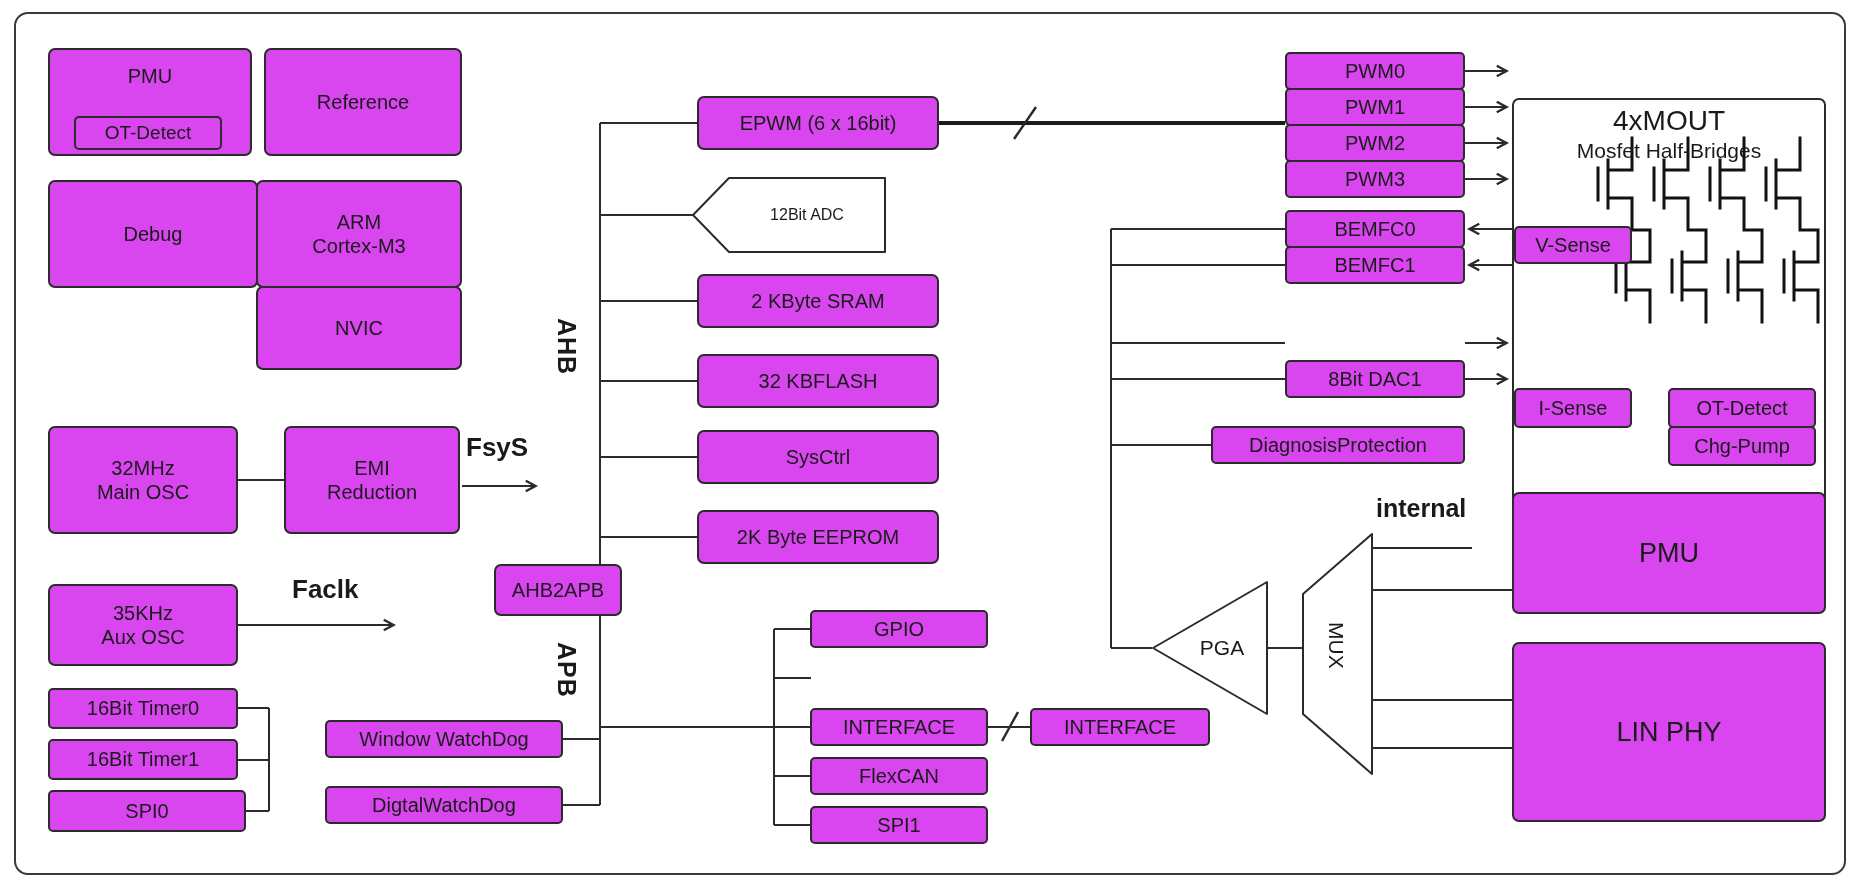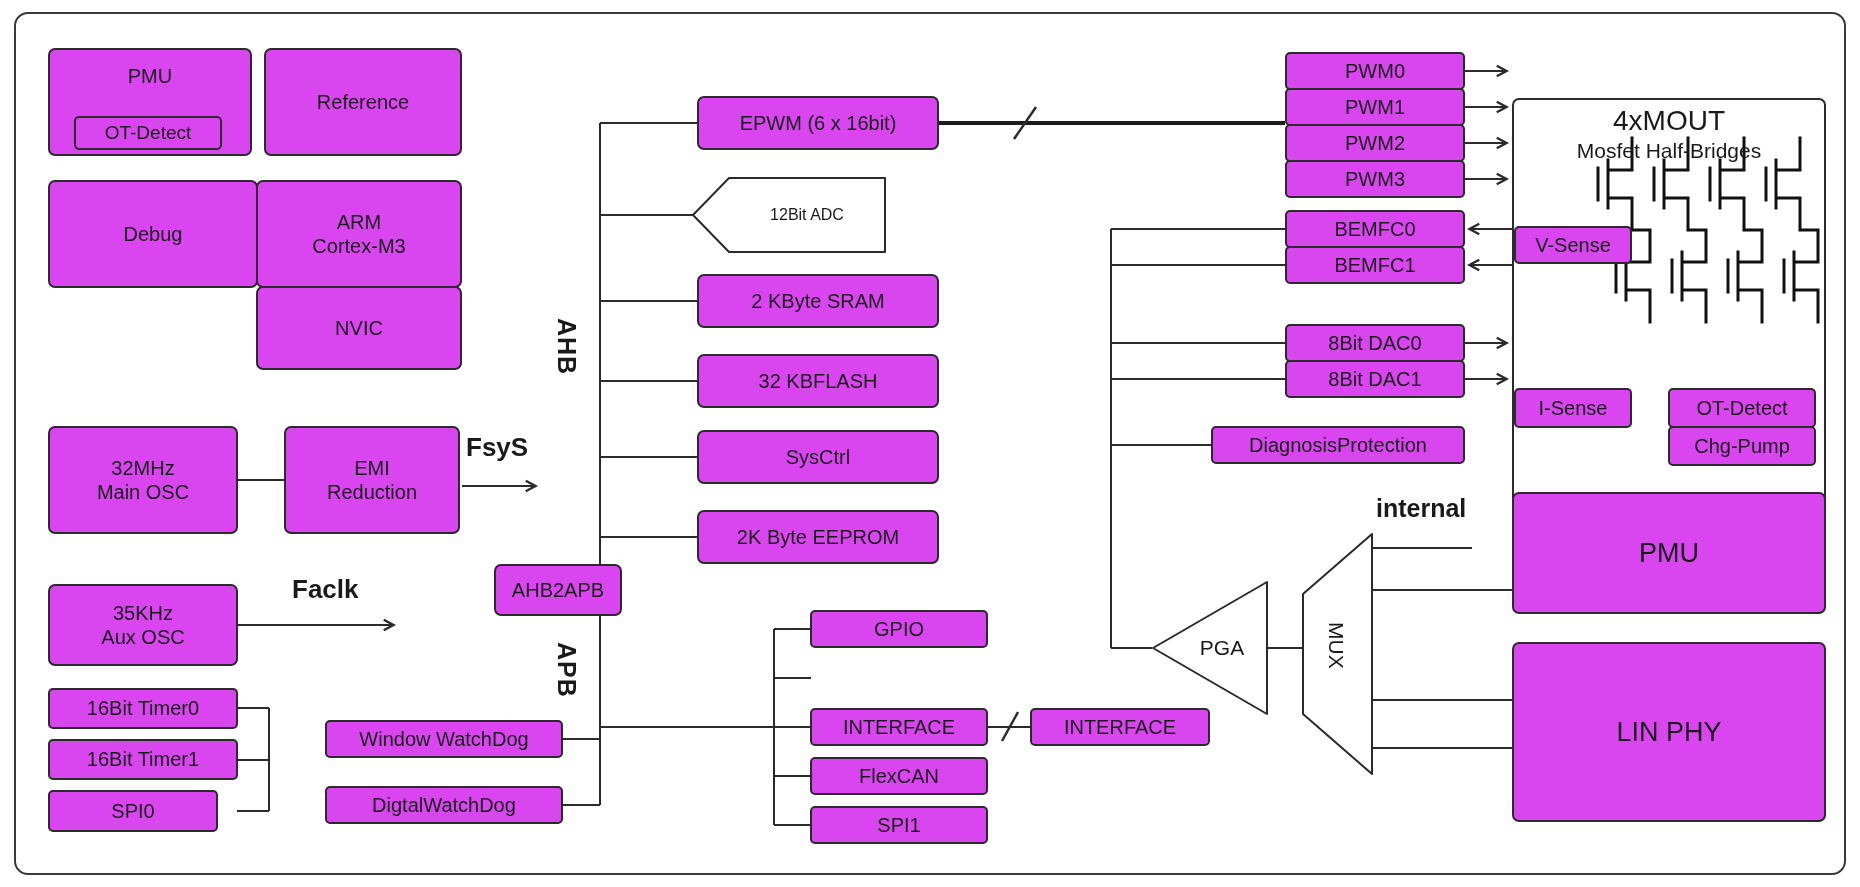--- a/index.html
+++ b/index.html
@@ -142,21 +142,21 @@
 
   <div class="txt bold" style="left:466px;top:432px;font-size:26px;">FsyS</div>
 
   <div class="box" style="left:48px;top:584px;width:190px;height:82px;">35KHz
 Aux OSC</div>
 
   <div class="txt bold" style="left:292px;top:574px;font-size:26px;">Faclk</div>
 
   <div class="box sm" style="left:48px;top:688px;width:190px;height:41px;">16Bit Timer0</div>
   <div class="box sm" style="left:48px;top:739px;width:190px;height:41px;">16Bit Timer1</div>
-  <div class="box sm" style="left:48px;top:790px;width:170px;height:42px;">SPI0</div>
+  <div class="box sm" style="left:48px;top:790px;width:198px;height:42px;">SPI0</div>
 
   <div class="box sm" style="left:325px;top:720px;width:238px;height:38px;">Window WatchDog</div>
   <div class="box sm" style="left:325px;top:786px;width:238px;height:38px;">DigtalWatchDog</div>
 
   <div class="box" style="left:697px;top:96px;width:242px;height:54px;">EPWM (6 x 16bit)</div>
 
   <div class="txt" style="left:729px;top:178px;width:156px;height:74px;display:flex;align-items:center;justify-content:center;">12Bit ADC</div>
 
   <div class="box" style="left:697px;top:274px;width:242px;height:54px;">2 KByte SRAM</div>
   <div class="box" style="left:697px;top:354px;width:242px;height:54px;">32 KBFLASH</div>
@@ -176,21 +176,20 @@
   <div class="box sm" style="left:1030px;top:708px;width:180px;height:38px;">INTERFACE</div>
 
   <div class="box sm" style="left:1285px;top:52px;width:180px;height:38px;">PWM0</div>
   <div class="box sm" style="left:1285px;top:88px;width:180px;height:38px;">PWM1</div>
   <div class="box sm" style="left:1285px;top:124px;width:180px;height:38px;">PWM2</div>
   <div class="box sm" style="left:1285px;top:160px;width:180px;height:38px;">PWM3</div>
 
   <div class="box sm" style="left:1285px;top:210px;width:180px;height:38px;">BEMFC0</div>
   <div class="box sm" style="left:1285px;top:246px;width:180px;height:38px;">BEMFC1</div>
 
-  <div class="box sm" style="left:1285px;top:324px;width:180px;height:38px;">8Bit DAC0</div>
   <div class="box sm" style="left:1285px;top:360px;width:180px;height:38px;">8Bit DAC1</div>
 
   <div class="box sm" style="left:1211px;top:426px;width:254px;height:38px;">DiagnosisProtection</div>
 
   <div class="box col noBg" style="left:1512px;top:50px;width:314px;height:416px;padding-top:4px;margin-top:48px;">
     <span style="font-size:28px;">4xMOUT</span>
     <span style="font-size:21px;">Mosfet Half-Bridges</span>
   </div>
 
   <div class="box sm" style="left:1514px;top:226px;width:118px;height:38px;">V-Sense</div>

